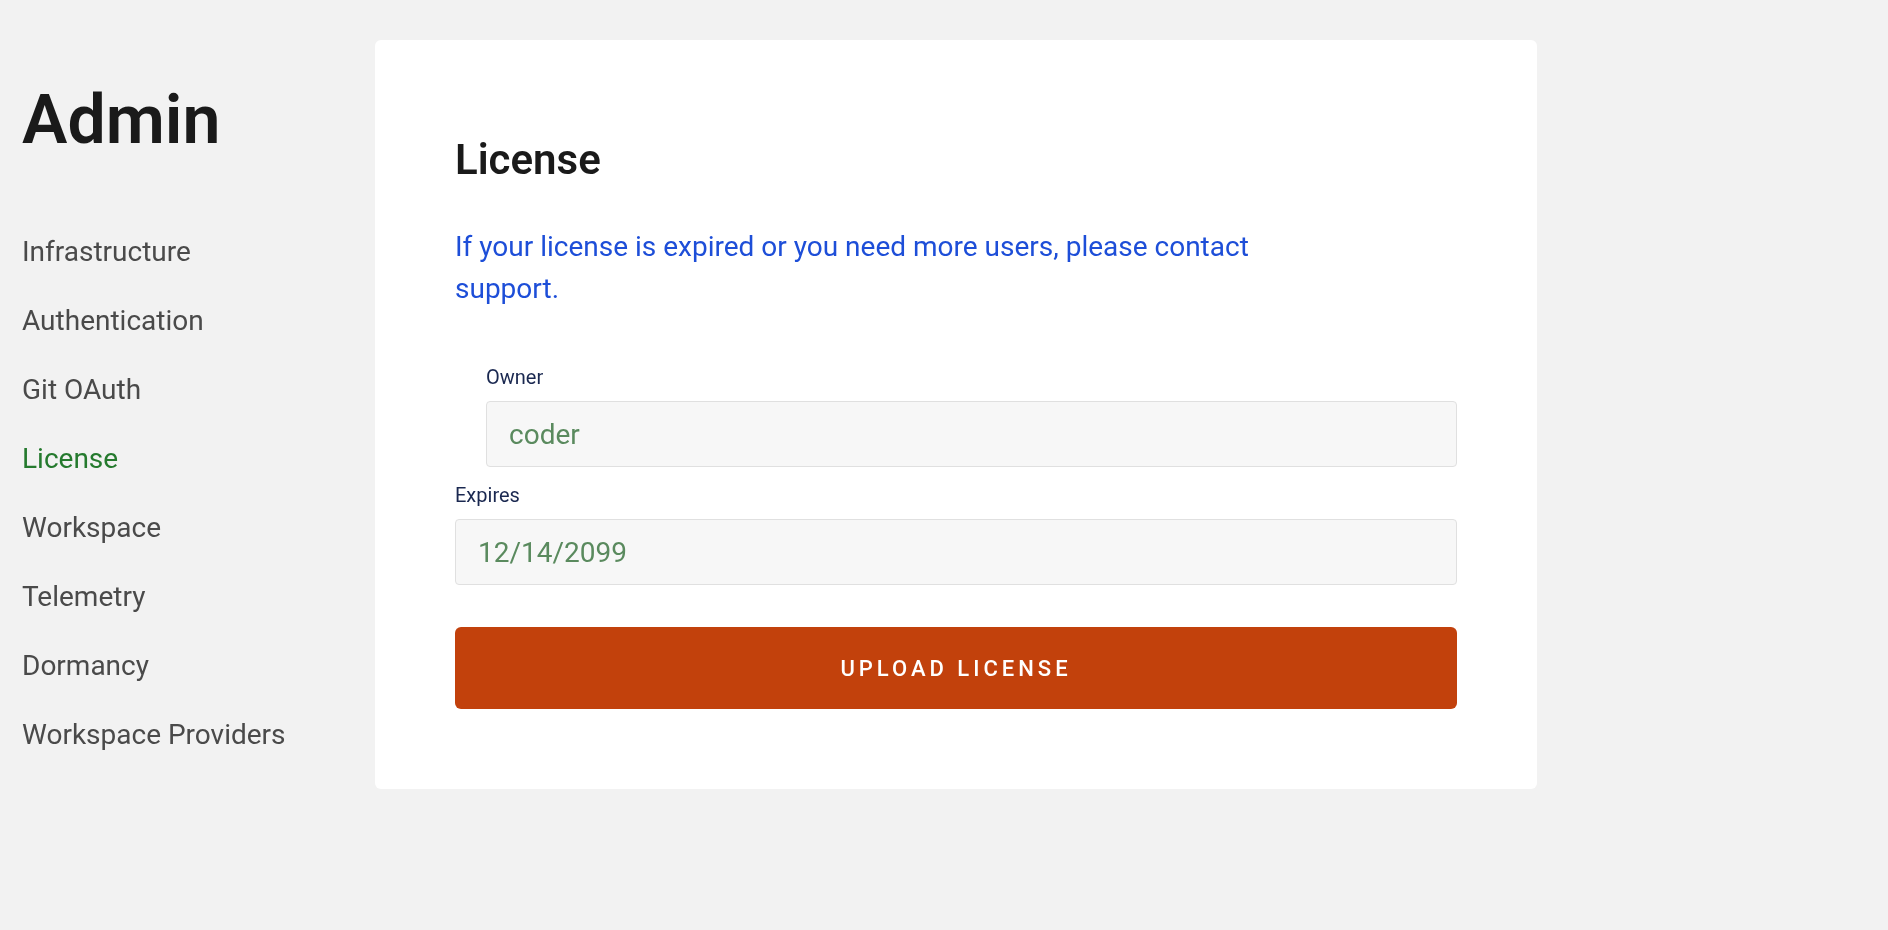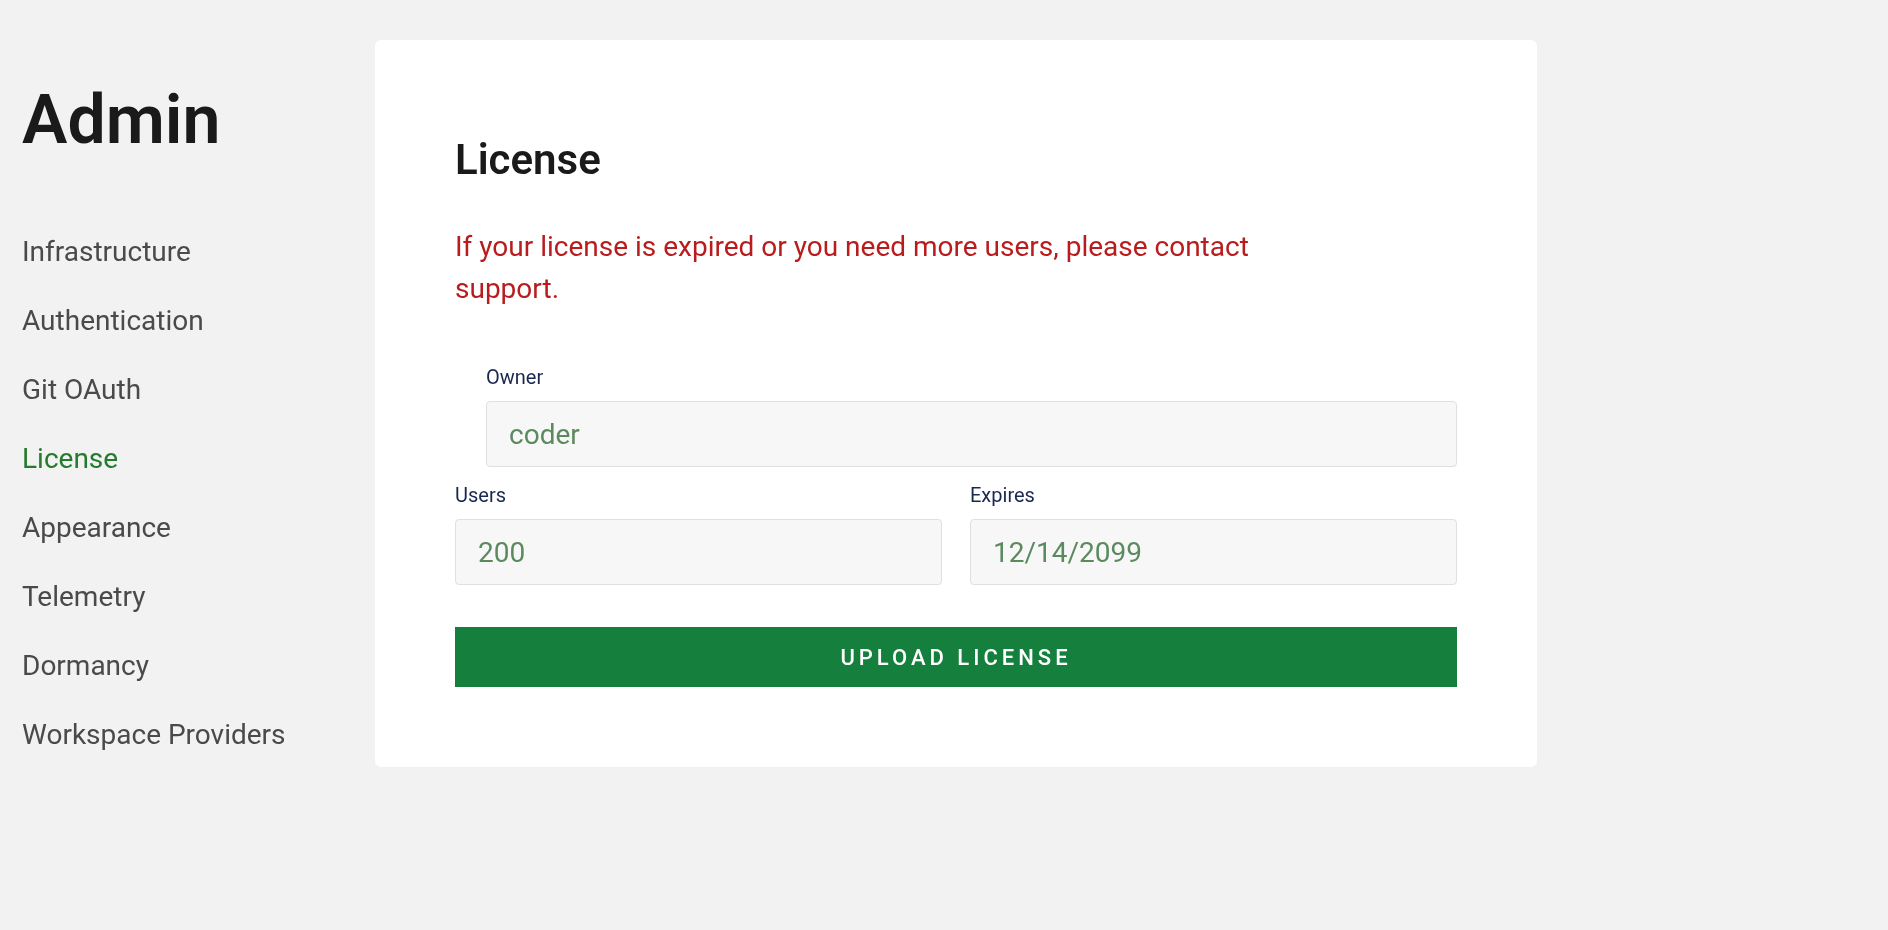--- a/index.html
+++ b/index.html
@@ -51,21 +51,21 @@
       padding: 95px 80px 80px 80px;
     }
     .page-title {
       font-size: 42px;
       font-weight: 600;
       color: #1a1a1a;
       margin-bottom: 42px;
     }
     .page-subtitle {
       font-size: 28px;
-      color: #b91c1c;
+      color: #1d4ed8;
       line-height: 1.5;
       margin-bottom: 55px;
       max-width: 820px;
     }
     .form-group-full {
       margin-bottom: 16px;
       margin-left: 31px;
     }
     .form-label {
       display: block;
@@ -87,65 +87,61 @@
     .form-row {
       display: flex;
       gap: 28px;
       margin-bottom: 42px;
     }
     .form-group {
       flex: 1;
     }
     .upload-button {
       width: 100%;
-      height: 60px;
-      background-color: #15803d;
+      height: 82px;
+      background-color: #c2410c;
       border: none;
-      border-radius: 0;
+      border-radius: 6px;
       color: #ffffff;
       font-size: 22px;
       font-weight: 500;
       letter-spacing: 4px;
       cursor: pointer;
       font-family: inherit;
     }
   </style>
 </head>
 <body>
 
 <div class="container">
   <aside class="sidebar">
     <h1 class="sidebar-title">Admin</h1>
     <nav class="sidebar-nav">
       <a class="sidebar-item">Infrastructure</a>
       <a class="sidebar-item">Authentication</a>
       <a class="sidebar-item">Git OAuth</a>
       <a class="sidebar-item active">License</a>
-      <a class="sidebar-item">Appearance</a>
+      <a class="sidebar-item">Workspace</a>
       <a class="sidebar-item">Telemetry</a>
       <a class="sidebar-item">Dormancy</a>
       <a class="sidebar-item">Workspace Providers</a>
     </nav>
   </aside>
 
   <main class="main-card">
     <h2 class="page-title">License</h2>
     <p class="page-subtitle">If your license is expired or you need more users, please contact support.</p>
 
     <div class="form-group-full">
       <label class="form-label">Owner</label>
       <input class="form-input" type="text" readonly="" value="coder" style="">
     </div>
 
     <div class="form-row">
       <div class="form-group">
-        <label class="form-label">Users</label>
-        <input class="form-input" type="text" readonly="" value="200" style="">
-      </div>
-      <div class="form-group">
         <label class="form-label">Expires</label>
         <input class="form-input" type="text" readonly="" value="12/14/2099" style="">
       </div>
     </div>
 
     <button class="upload-button">UPLOAD LICENSE</button>
   </main>
 </div>
 
 </body></html>

